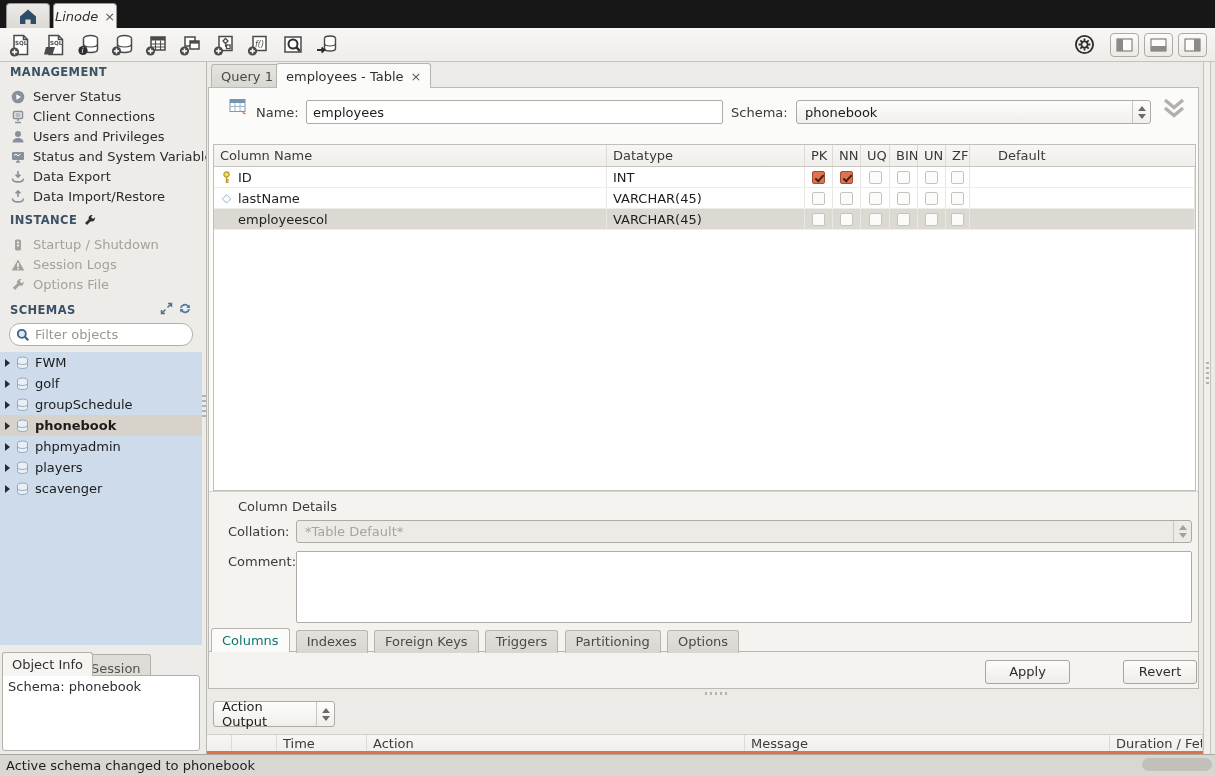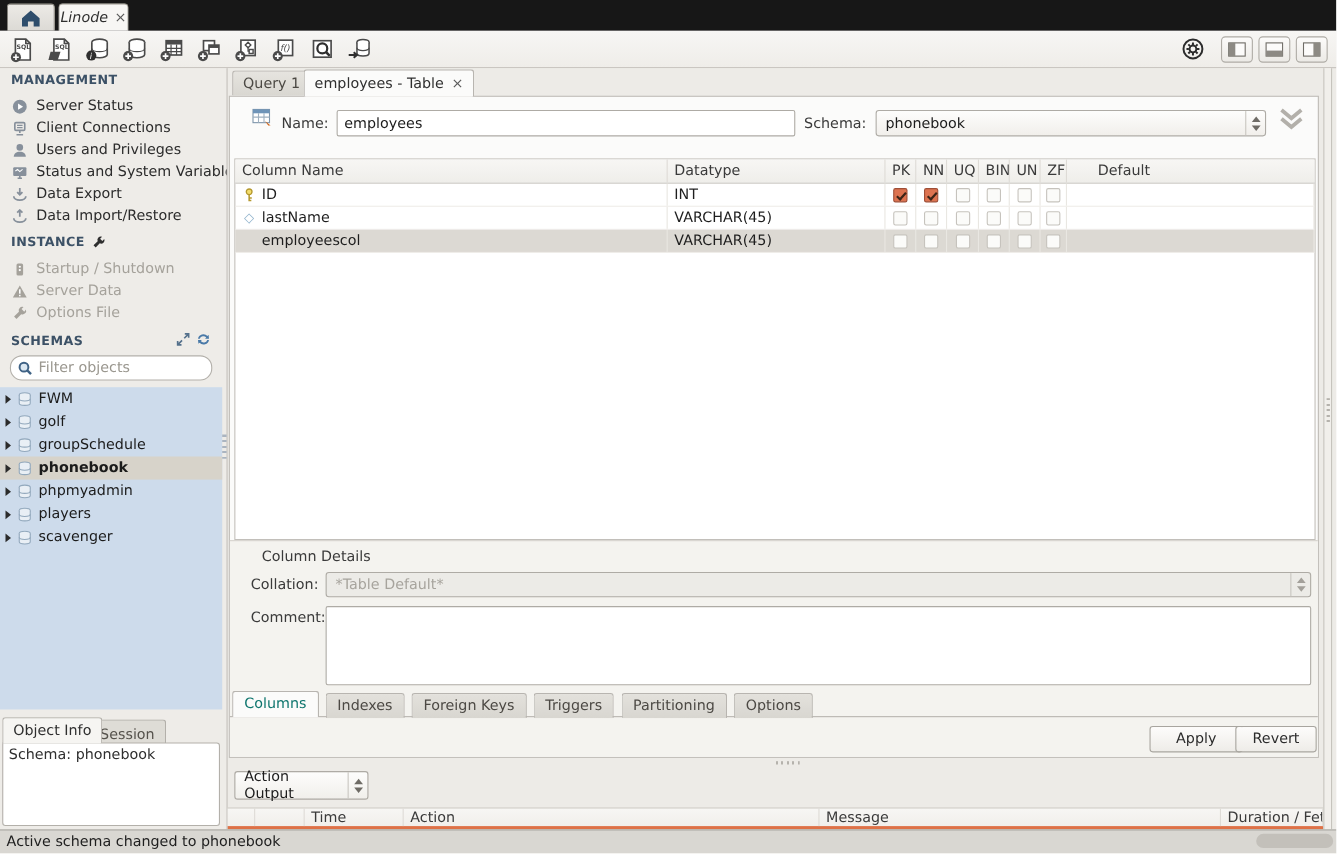--- a/index.html
+++ b/index.html
@@ -330,21 +330,21 @@
       <span class="lbl">Startup / Shutdown</span>
     </div>
     <div class="sitem disabled" style="top:190px;">
       <span class="sicon">
           <svg width="14" height="14" viewBox="0 0 14 14">
             <path d="M7 1.5L13.3 12.5H.7z" fill="#a5a29b"></path>
             <rect x="6.3" y="5" width="1.4" height="4" fill="#fff"></rect>
             <rect x="6.3" y="10" width="1.4" height="1.4" fill="#fff"></rect>
           </svg>
         </span>
-      <span class="lbl">Server Data</span>
+      <span class="lbl">Session Logs</span>
     </div>
     <div class="sitem disabled" style="top:210px;">
       <span class="sicon">
           <svg width="14" height="14" viewBox="0 0 14 14">
             <path d="M12.6 3.4a3.3 3.3 0 0 1-4.3 4.2L4 12l-2.2-2.2 4.4-4.3a3.3 3.3 0 0 1 4.2-4.3L8.6 3l2.4 2.4z" fill="#a5a29b"></path>
           </svg>
         </span>
       <span class="lbl">Options File</span>
     </div>
 
@@ -612,21 +612,21 @@
         <div class="btabs">
           <span class="btab active">Columns</span>
           <span class="btab">Indexes</span>
           <span class="btab">Foreign Keys</span>
           <span class="btab">Triggers</span>
           <span class="btab">Partitioning</span>
           <span class="btab">Options</span>
         </div>
       </div>
 
-      <button class="btn" style="left:836px; top:572px; width:85px;">Apply</button>
+      <button class="btn" style="left:776px; top:572px; width:85px;">Apply</button>
       <button class="btn" style="left:914px; top:572px; width:74px;">Revert</button>
     </div>
 
     <div class="hsplit">
         <span class="grip-h"></span>
       </div>
 
     <div class="output">
       <div class="combo" style="left:6px; top:3px; width:122px; height:26px;">
         <span>Action Output</span>

